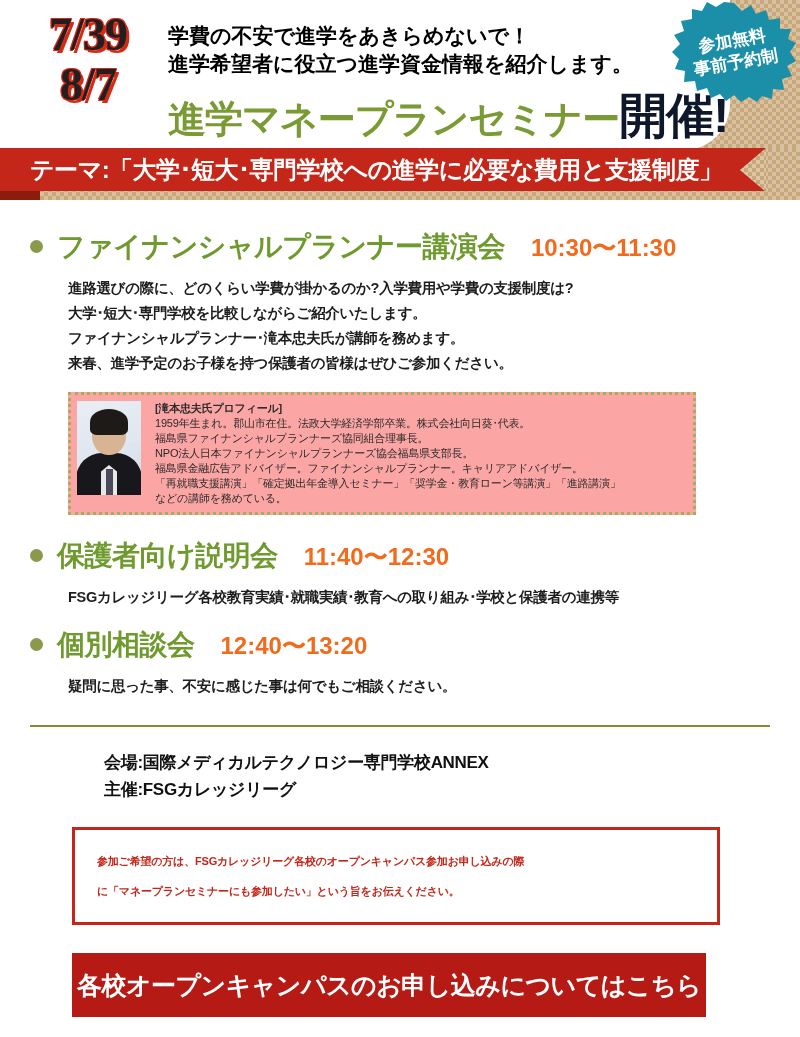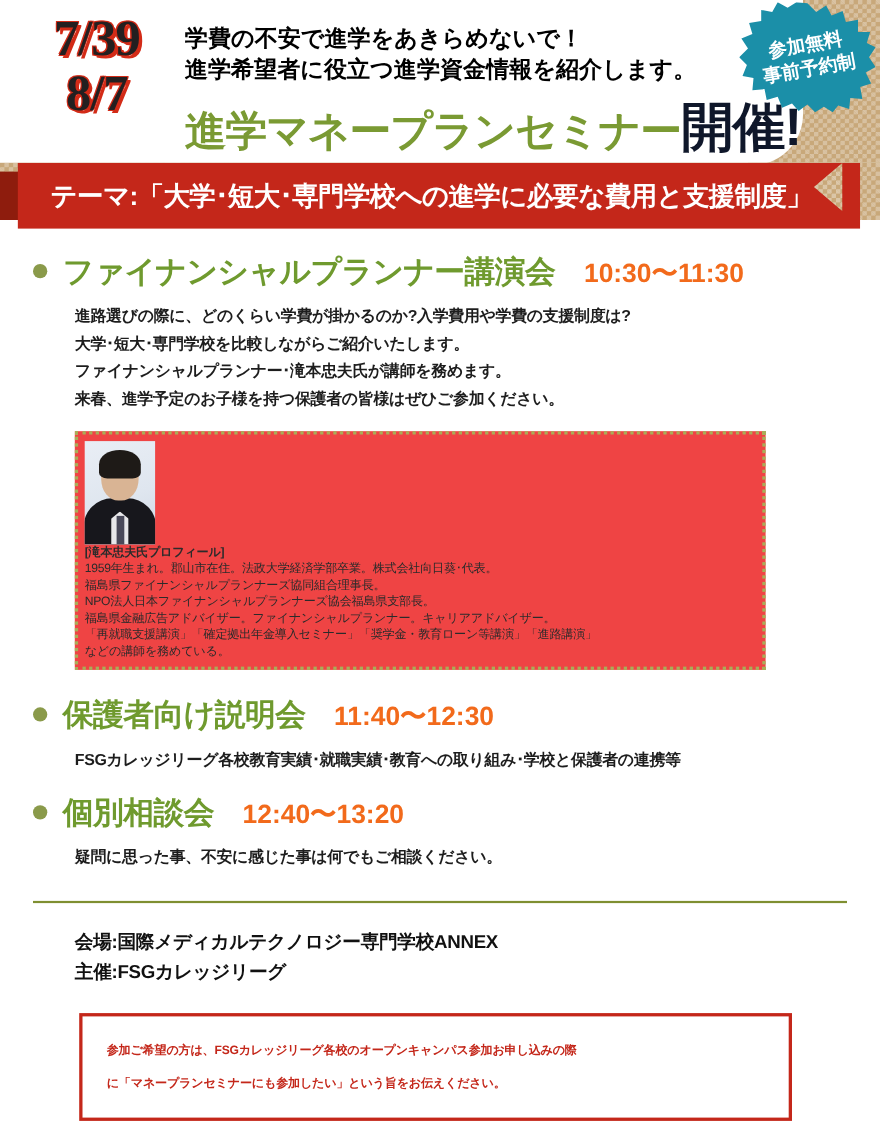--- a/index.html
+++ b/index.html
@@ -152,24 +152,24 @@
     position: absolute;
     left: 0;
     top: 8px;
     width: 40px;
     height: 44px;
     background: #8e1c0d;
     z-index: 2;
   }
   .ribbon {
     position: absolute;
-    left: 16px;
+    left: 0;
     top: 0;
     width: 766px;
-    height: 60px;
+    height: 43px;
     background: #c4271a;
     z-index: 3;
     -webkit-clip-path: polygon(0 0, 100% 0, 100% 100%, 100% 100%, 0 100%);
             clip-path: polygon(0 0, 100% 0, 100% 100%, 0 100%);
     display: flex;
     align-items: center;
   }
   .ribbon-notch {
     position: absolute;
     right: 34px;
@@ -249,25 +249,24 @@
     color: #1d1d1d;
     font-weight: bold;
     letter-spacing: -0.3px;
   }
 
   
   .profile-card {
     margin: 16px 0 0 38px;
     width: 628px;
     border: 3px dotted #a9ad58;
-    background: #ef4444;
+    background: #fca5a5;
     display: flex;
     padding: 6px;
     box-sizing: border-box;
-    flex-direction: column;
   }
   .profile-photo {
     width: 64px;
     height: 94px;
     flex: 0 0 auto;
     position: relative;
     overflow: hidden;
     background: linear-gradient(160deg, #e9eef5 0%, #dfe6ef 55%, #cfd8e4 100%);
     margin-right: 14px;
   }
@@ -338,20 +337,21 @@
   }
 
   .divider {
     margin: 26px 30px 0 30px;
     height: 0;
     border-top: 2px solid #7f8f31;
   }
 
   .venue {
     padding: 22px 30px 0 68px;
+    margin-left: 36px;
   }
   .venue p {
     margin: 0;
     font-size: 17px;
     font-weight: bold;
     line-height: 27px;
     color: #111;
     letter-spacing: -0.3px;
   }
 

